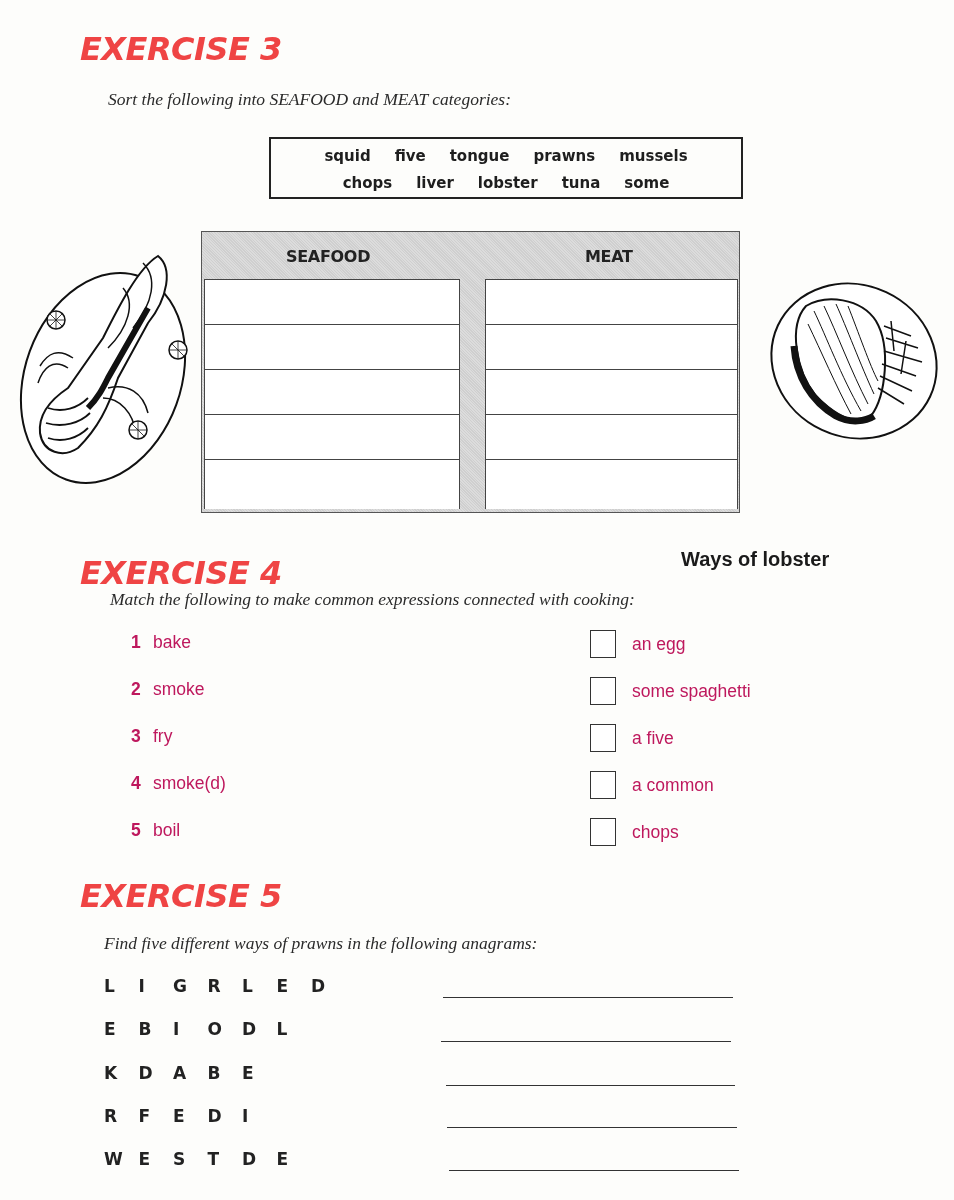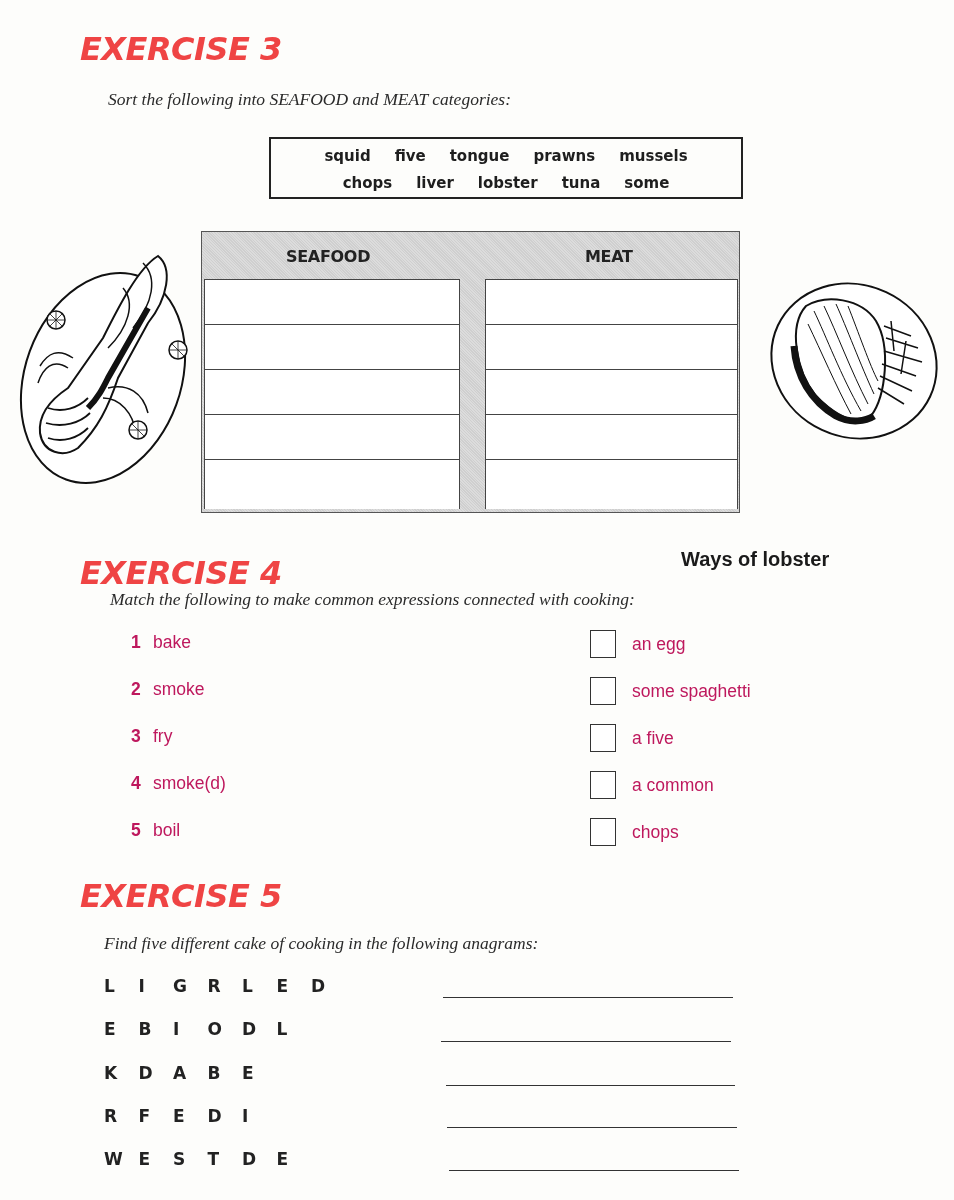--- a/index.html
+++ b/index.html
@@ -132,21 +132,21 @@
 <div class="abs box" style="left:590px; top:677px;"></div>
 <div class="abs match-item" style="left:632px; top:681px;">some spaghetti</div>
 <div class="abs box" style="left:590px; top:724px;"></div>
 <div class="abs match-item" style="left:632px; top:728px;">a five</div>
 <div class="abs box" style="left:590px; top:771px;"></div>
 <div class="abs match-item" style="left:632px; top:775px;">a common</div>
 <div class="abs box" style="left:590px; top:818px;"></div>
 <div class="abs match-item" style="left:632px; top:822px;">chops</div>
 
 <div class="abs ex-title" style="left:80px; top:877px;">EXERCISE 5</div>
-<div class="abs instr" style="left:104px; top:933px;">Find five different cake of cooking in the following anagrams:</div>
+<div class="abs instr" style="left:104px; top:933px;">Find five different ways of prawns in the following anagrams:</div>
 
 <div class="abs anagram" style="left:104px; top:976px;">
   <span>L</span><span>I</span><span>G</span><span>R</span><span>L</span><span>E</span><span>D</span>
 </div>
 <div class="abs answer-line" style="left:443px; top:997px; width:290px;"></div>
 
 <div class="abs anagram" style="left:104px; top:1019px;">
   <span>E</span><span>B</span><span>I</span><span>O</span><span>D</span><span>L</span>
 </div>
 <div class="abs answer-line" style="left:441px; top:1041px; width:290px;"></div>

